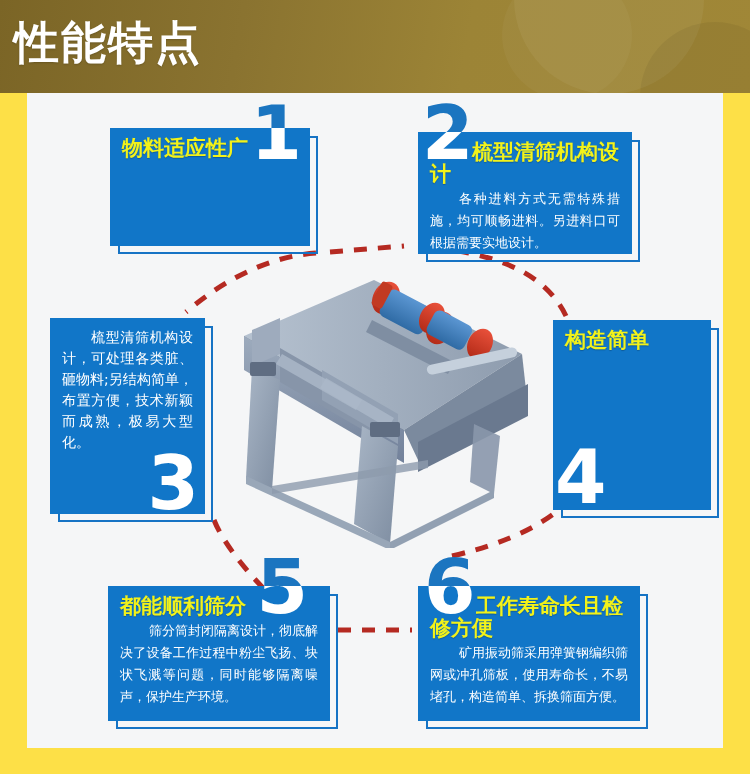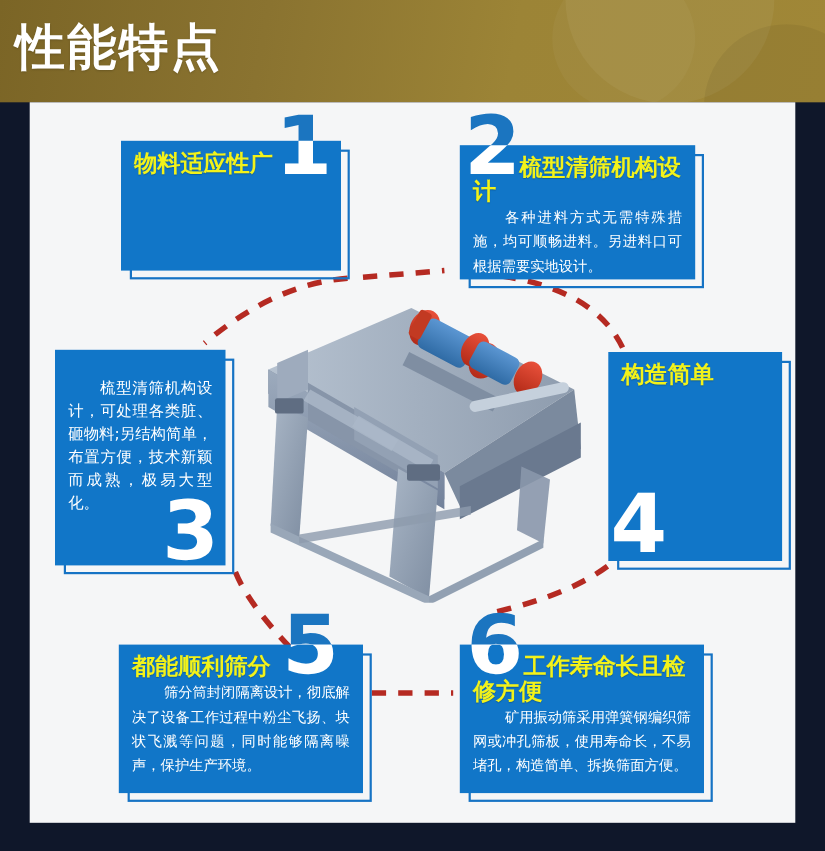--- a/index.html
+++ b/index.html
@@ -8,21 +8,21 @@
     background: #ffffff;
   }
   body {
     font-family: "DejaVu Sans", "Liberation Sans", sans-serif;
   }
   #page {
     position: relative;
     width: 750px;
     height: 774px;
     overflow: hidden;
-    background: #0f172a;
+    background: #fde047;
   }
 
   
   #header {
     position: absolute;
     left: 0; top: 0;
     width: 750px; height: 93px;
     background: linear-gradient(100deg, #7b6526 0%, #8a7330 32%, #9c8436 62%, #a08737 100%);
     overflow: hidden;
   }
@@ -146,21 +146,21 @@
   
   #card1 { left: 110px; top: 128px;  width: 200px; height: 118px; }
   #card2 { left: 418px; top: 132px;  width: 214px; height: 122px; }
   #card3 { left: 50px;  top: 318px;  width: 155px; height: 196px; }
   #card4 { left: 553px; top: 320px;  width: 158px; height: 190px; }
   #card5 { left: 108px; top: 586px;  width: 222px; height: 135px; }
   #card6 { left: 418px; top: 586px;  width: 222px; height: 135px; }
 
   
   #card3 .card-title { line-height: 21px; }
-  #card3 .card-body  { font-size: 14px; line-height: 21px; margin-top: 16px; }
+  #card3 .card-body  { font-size: 14px; line-height: 21px; }
   #card4 .card-body  { font-size: 14px; line-height: 21px; }
   #card1 .card-body  { font-size: 14.5px; }
 
   
   #card1 .card-num      { top: -32px; right: 8px; }
   #card1 .num-outside   { top: -32px; right: 8px; }
   #card2 .card-num      { top: -36px; left: 4px; }
   #card2 .num-outside   { top: -36px; left: 4px; }
   #card3 .card-num      { bottom: -6px; right: 6px; }
   #card4 .card-num      { bottom: -4px; left: 2px; }

